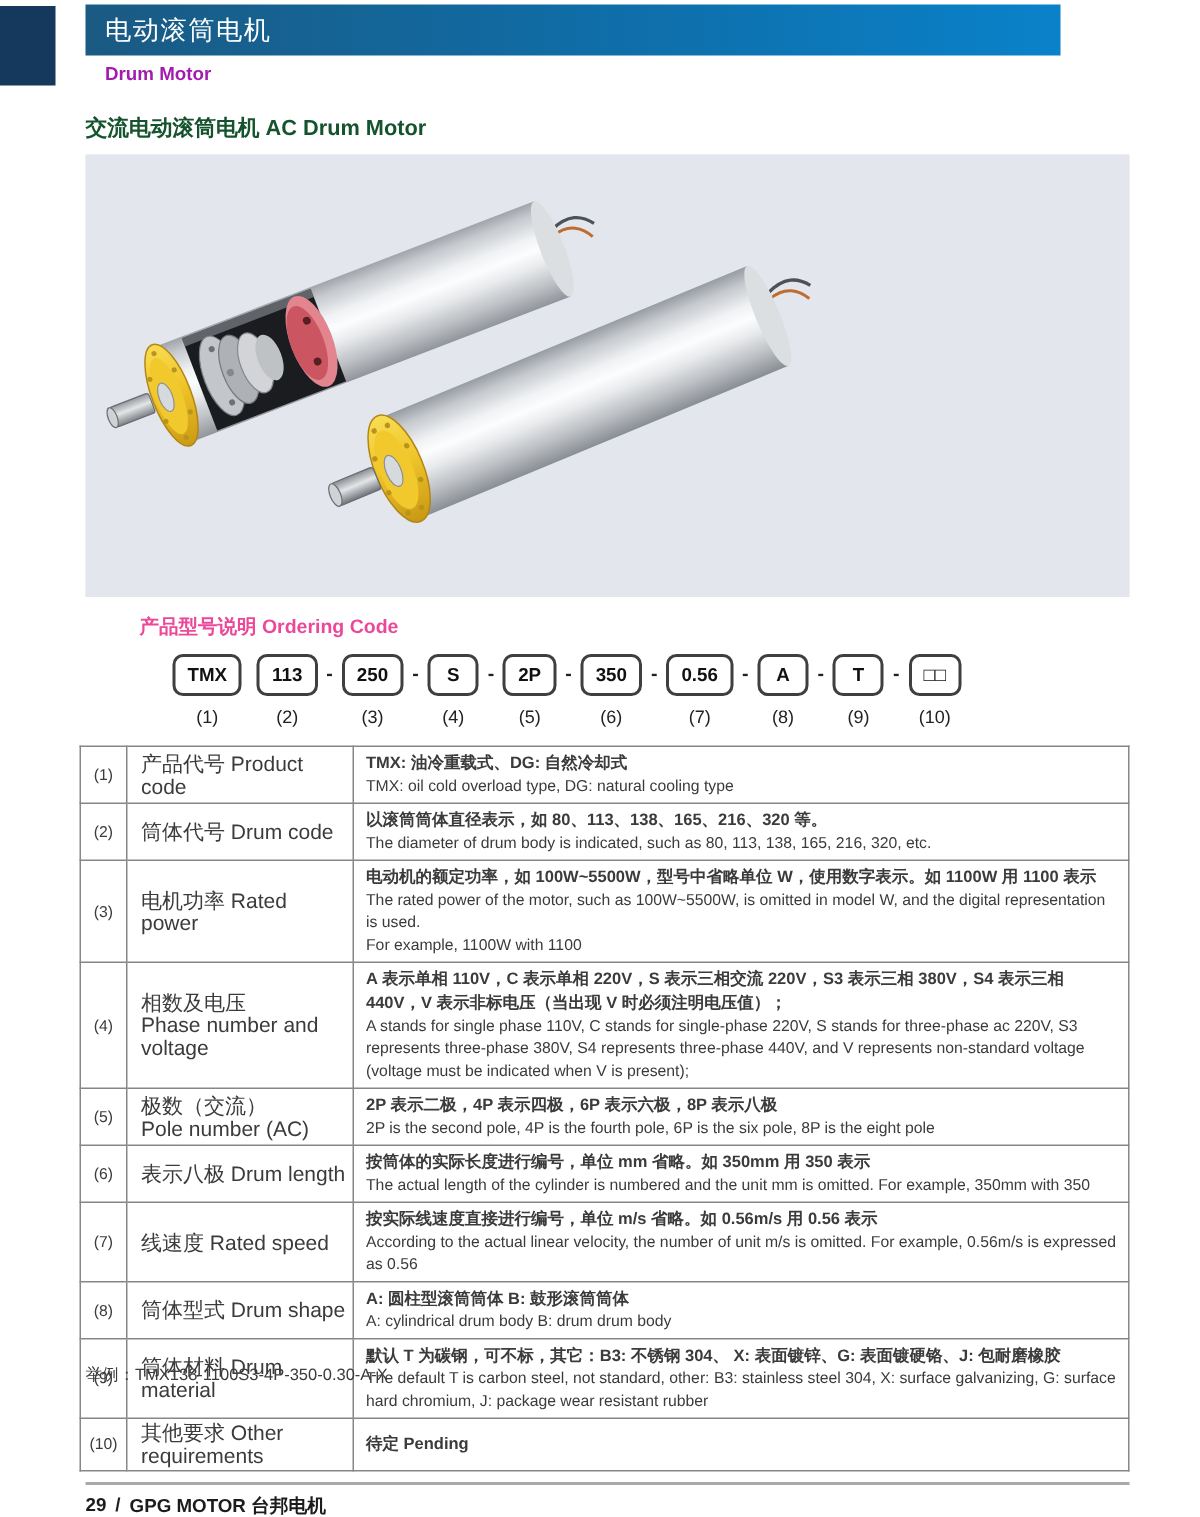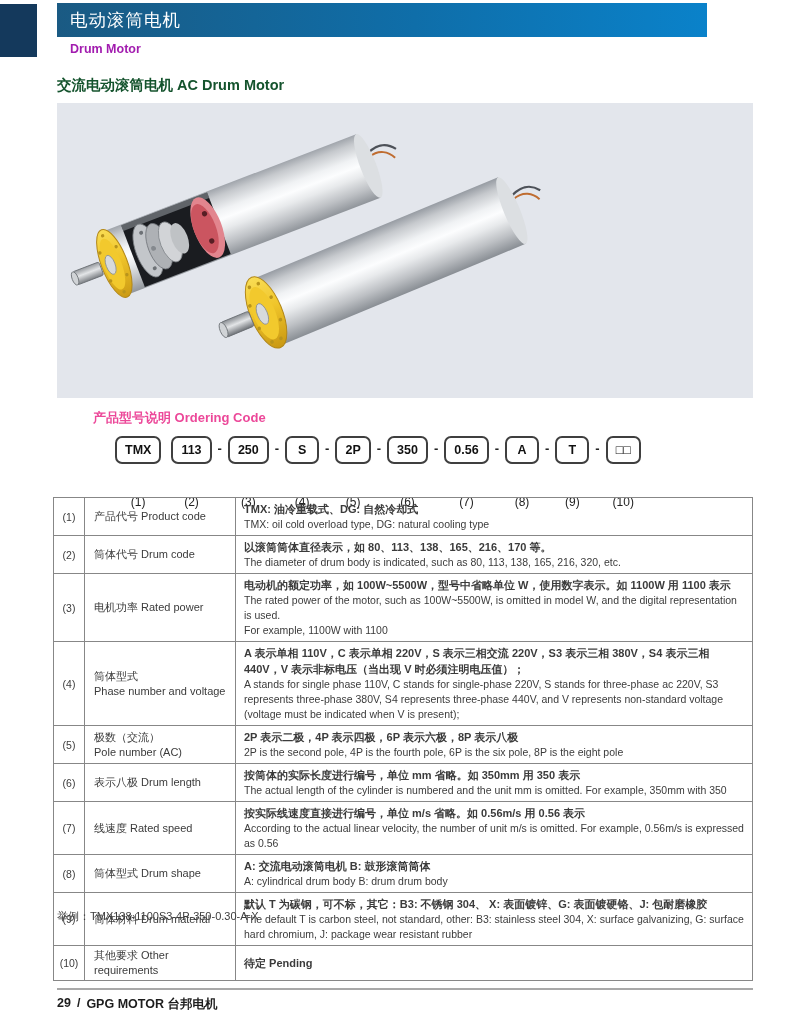--- a/index.html
+++ b/index.html
@@ -11,31 +11,31 @@
   .title-bar{
     position:absolute;left:57px;top:3px;width:650px;height:34px;box-sizing:border-box;
     background:linear-gradient(90deg,#1a5a83 0%,#0f6ea9 55%,#0a82ca 100%);
     color:#ffffff;font-size:17.5px;font-weight:normal;line-height:34px;padding-left:13px;letter-spacing:1px;
   }
   .subtitle{position:absolute;left:70px;top:42px;font-size:12.5px;font-weight:bold;color:#a21caf;}
   .section-heading{position:absolute;left:57px;top:76px;margin:0;font-size:14.5px;font-weight:bold;color:#14532d;}
   .image-panel{position:absolute;left:57px;top:103px;width:696px;height:295px;background:#e3e6ec;}
   .ordering-title{position:absolute;left:57px;top:409px;font-size:13px;font-weight:bold;color:#ec4899;margin-left:36px;}
   .code-row{position:absolute;left:110px;top:436px;display:flex;align-items:flex-start;}
-  .code-item{display:flex;flex-direction:column;align-items:center;margin:0 5px;gap:24px;}
+  .code-item{display:flex;flex-direction:column;align-items:center;margin:0 5px;}
   .code-box{
     border:2px solid #3f3f3f;border-radius:7px;background:#fff;font-weight:bold;font-size:12.5px;
     color:#111;padding:2px 8px;min-width:14px;text-align:center;height:20px;line-height:20px;white-space:nowrap;
   }
   .code-num{margin-top:7px;font-size:12px;color:#222;}
   .code-dash{line-height:26px;font-weight:bold;font-size:13px;margin:0 1px;color:#222;}
   .code-table{position:absolute;left:53px;top:497px;width:700px;border-collapse:collapse;table-layout:fixed;}
   .code-table td{border:1px solid #878787;vertical-align:middle;color:#3b3b3b;}
   .td-num{text-align:center;font-size:10.5px;}
-  .td-label{padding:2px 4px 2px 9px;font-size:11px;line-height:15px;}
+  .td-label{padding:2px 4px 2px 9px;font-size:14px;line-height:15px;}
   .td-desc{padding:3px 8px;}
   .ln-cn{font-size:11px;line-height:16px;font-weight:bold;}
   .ln-en{font-size:10.5px;line-height:15px;}
   .example{position:absolute;left:57px;top:909px;font-size:11px;color:#3b3b3b;}
   .footer-line{position:absolute;left:57px;top:988px;width:696px;border-top:2px solid #a9a9a9;}
   .footer{position:absolute;left:57px;top:996px;display:flex;gap:6px;font-size:12.5px;font-weight:bold;color:#1c1c1c;}
 </style>
 </head>
 <body>
 
@@ -204,39 +204,39 @@
           <div class="ln-cn">TMX: 油冷重载式、DG: 自然冷却式</div>
           <div class="ln-en">TMX: oil cold overload type, DG: natural cooling type</div>
         </td>
       </tr>
       <tr>
         <td class="td-num">(2)</td>
         <td class="td-label">
           <div>筒体代号 Drum code</div>
         </td>
         <td class="td-desc">
-          <div class="ln-cn">以滚筒筒体直径表示，如 80、113、138、165、216、170 等。</div>
+          <div class="ln-cn">以滚筒筒体直径表示，如 80、113、138、165、216、320 等。</div>
           <div class="ln-en">The diameter of drum body is indicated, such as 80, 113, 138, 165, 216, 320, etc.</div>
         </td>
       </tr>
       <tr>
         <td class="td-num">(3)</td>
         <td class="td-label">
           <div>电机功率 Rated power</div>
         </td>
         <td class="td-desc">
           <div class="ln-cn">电动机的额定功率，如 100W~5500W，型号中省略单位 W，使用数字表示。如 1100W 用 1100 表示</div>
           <div class="ln-en">The rated power of the motor, such as 100W~5500W, is omitted in model W, and the digital representation is used.</div>
           <div class="ln-en">For example, 1100W with 1100</div>
         </td>
       </tr>
       <tr>
         <td class="td-num">(4)</td>
         <td class="td-label">
-          <div>筒体型式</div>
+          <div>相数及电压</div>
           <div>Phase number and voltage</div>
         </td>
         <td class="td-desc">
           <div class="ln-cn">A 表示单相 110V，C 表示单相 220V，S 表示三相交流 220V，S3 表示三相 380V，S4 表示三相 440V，V 表示非标电压（当出现 V 时必须注明电压值）；</div>
           <div class="ln-en">A stands for single phase 110V, C stands for single-phase 220V, S stands for three-phase ac 220V, S3 represents three-phase 380V, S4 represents three-phase 440V, and V represents non-standard voltage (voltage must be indicated when V is present);</div>
         </td>
       </tr>
       <tr>
         <td class="td-num">(5)</td>
         <td class="td-label">
@@ -267,21 +267,21 @@
           <div class="ln-cn">按实际线速度直接进行编号，单位 m/s 省略。如 0.56m/s 用 0.56 表示</div>
           <div class="ln-en">According to the actual linear velocity, the number of unit m/s is omitted. For example, 0.56m/s is expressed as 0.56</div>
         </td>
       </tr>
       <tr>
         <td class="td-num">(8)</td>
         <td class="td-label">
           <div>筒体型式 Drum shape</div>
         </td>
         <td class="td-desc">
-          <div class="ln-cn">A: 交流电动滚筒电机 B: 鼓形滚筒筒体</div>
+          <div class="ln-cn">A: 圆柱型滚筒筒体 B: 鼓形滚筒筒体</div>
           <div class="ln-en">A: cylindrical drum body B: drum drum body</div>
         </td>
       </tr>
       <tr>
         <td class="td-num">(9)</td>
         <td class="td-label">
           <div>筒体材料 Drum material</div>
         </td>
         <td class="td-desc">
           <div class="ln-cn">默认 T 为碳钢，可不标，其它：B3: 不锈钢 304、 X: 表面镀锌、G: 表面镀硬铬、J: 包耐磨橡胶</div>

